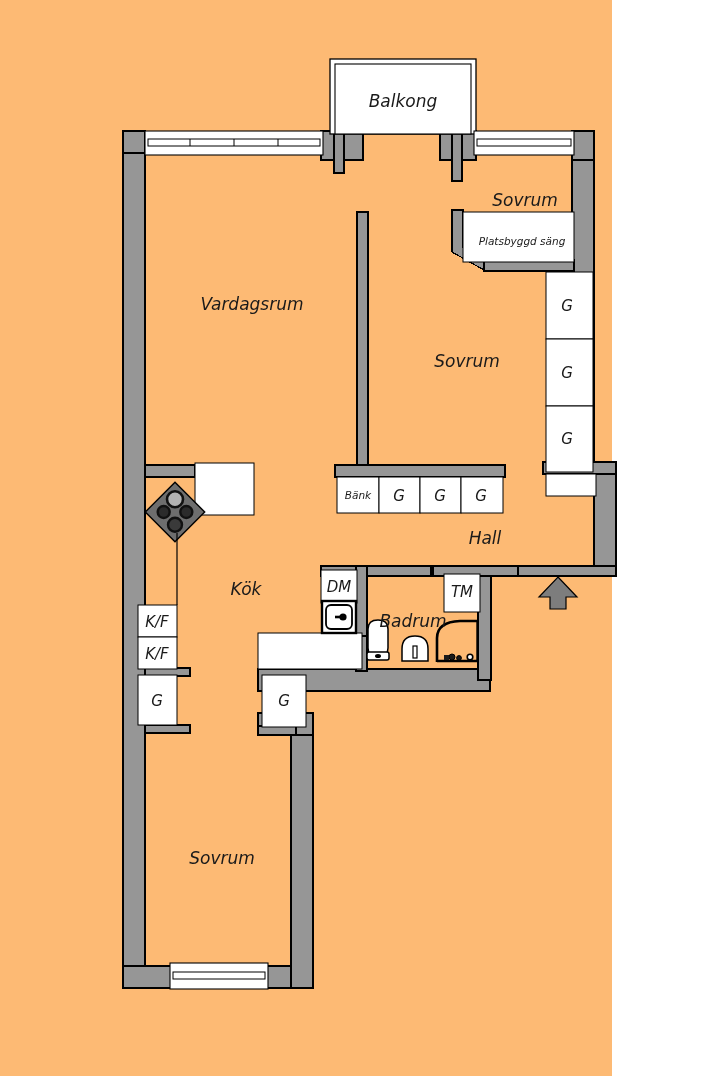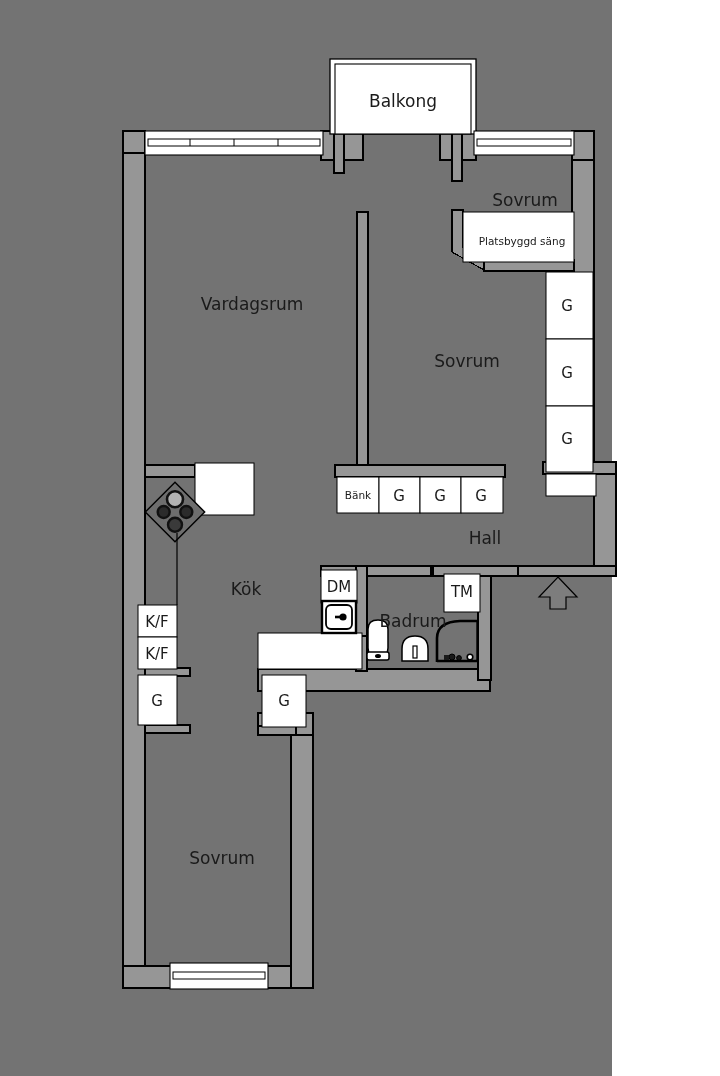--- a/index.html
+++ b/index.html
@@ -10,21 +10,22 @@
   body {
     width: 720px;
     height: 1076px;
     font-family: "DejaVu Sans", "Liberation Sans", sans-serif;
     overflow: hidden;
   }
   #floorplan-root {
     position: relative;
     width: 612px;
     height: 1076px;
-    background: #737373;
+    background: #fdba74;
+    font-style: italic;
   }
   svg#plan-svg {
     display: block;
     width: 720px;
     height: 1076px;
   }
   .rm-label {
     font-family: "DejaVu Sans", "Liberation Sans", sans-serif;
     fill: #1a1a1a;
   }

